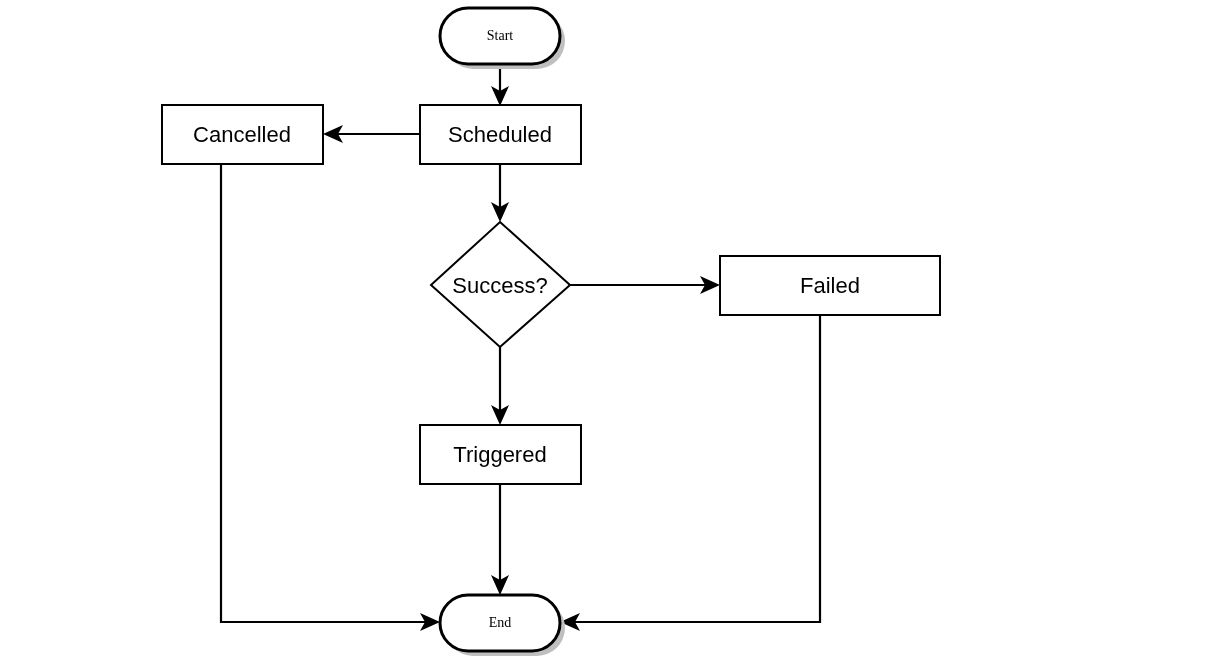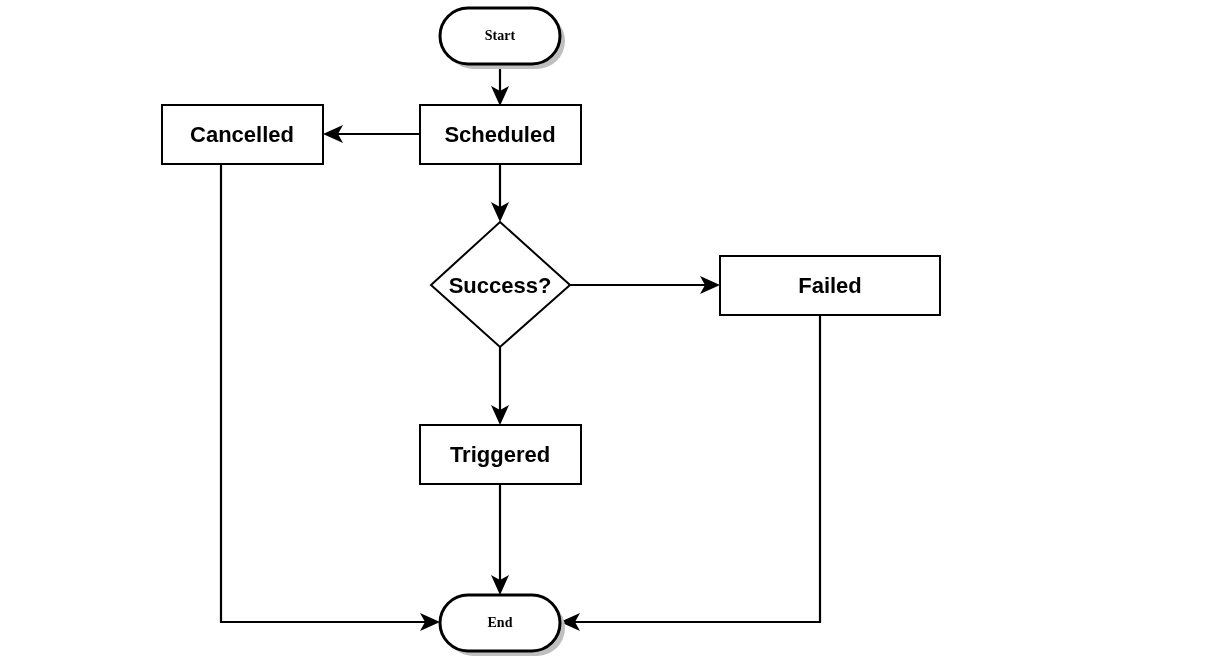--- a/index.html
+++ b/index.html
@@ -9,21 +9,20 @@
   }
   body {
     font-family: "Liberation Sans", sans-serif;
   }
   #canvas-wrap {
     position: relative;
     width: 1215px;
     height: 671px;
     background: #ffffff;
     overflow: hidden;
-    font-weight: bold;
   }
   svg#flowchart {
     display: block;
     width: 1215px;
     height: 671px;
   }
   .node-shape {
     fill: #ffffff;
     stroke: #000000;
     stroke-width: 2;

